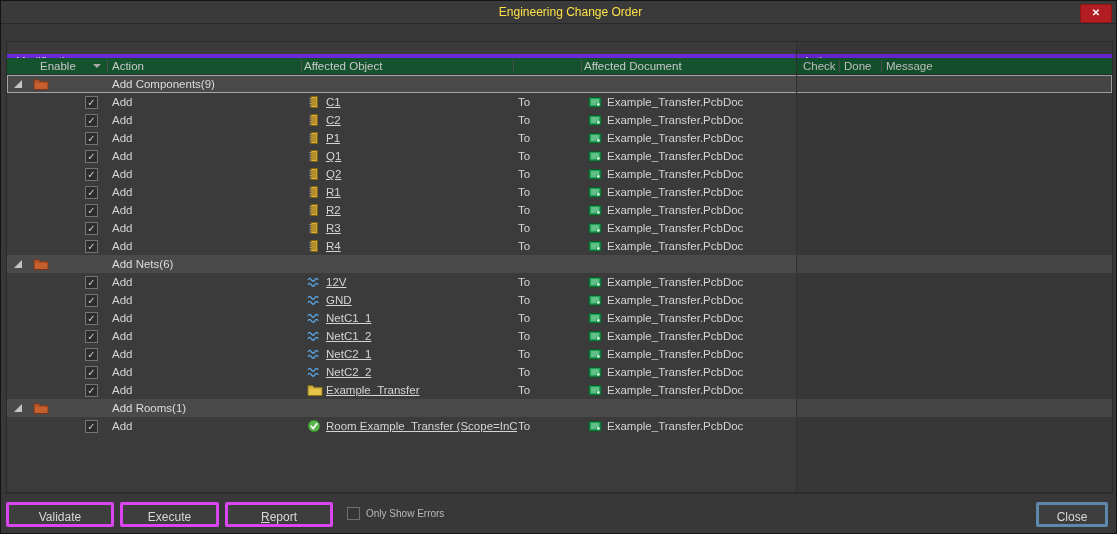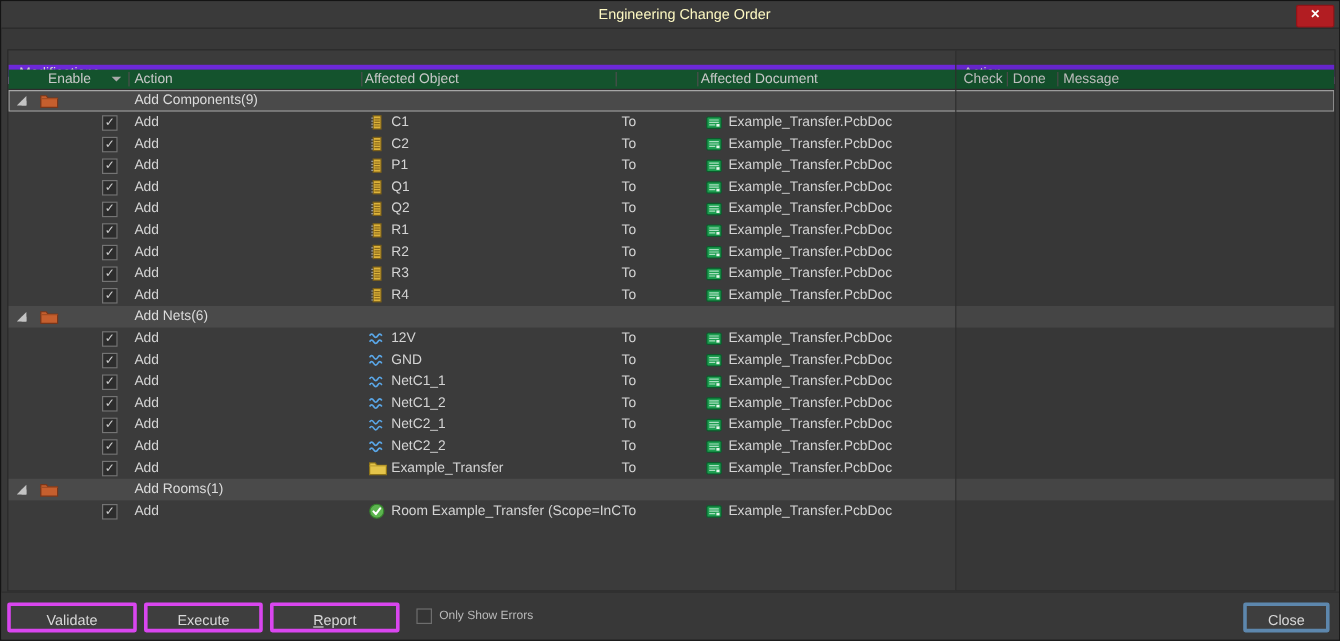--- a/index.html
+++ b/index.html
@@ -1,21 +1,21 @@
 <!DOCTYPE html>
 <html><head>
 <meta charset="utf-8">
 <style>
   html,body{margin:0;padding:0;background:#1a1a1a;}
   .dialog{position:relative;width:1117px;height:534px;box-sizing:border-box;
     background:#383838;border:1px solid #141414;overflow:hidden;
     font-family:"Liberation Sans",sans-serif;color:#d4d4d4;-webkit-font-smoothing:antialiased;}
   
   .titlebar{position:absolute;left:0;top:0;right:0;height:22px;background:#3a3a3a;border-bottom:1px solid #2a2a2a;}
-  .title{position:absolute;left:0;right:0;top:0;line-height:22px;text-align:center;font-size:12px;color:#fef9c3;margin-left:24px;}
+  .title{position:absolute;left:0;right:0;top:0;line-height:22px;text-align:center;font-size:12px;color:#fde047;margin-left:24px;}
   .closebtn{position:absolute;right:4px;top:3px;width:30px;height:17px;background:#b21d22;border:1px solid #8f1418;
     border-radius:2px;color:#fff;font-size:10px;font-weight:bold;line-height:15px;text-align:center;cursor:default;}
   
   .table{position:absolute;left:5px;top:40px;width:1107px;height:452px;box-sizing:border-box;
     background:#3b3b3b;border:1px solid #2a2a2a;overflow:hidden;}
   .band{position:absolute;left:0;top:12px;right:0;height:16px;background:#6d28d9;border-bottom:6px solid #f9a8d4;box-sizing:border-box;}
   .band .lbl{position:absolute;top:0;line-height:15px;font-size:11.5px;color:#d2d2d2;white-space:nowrap;}
   .colheader{position:absolute;left:0;top:16px;right:0;height:17px;background:#14532d;border-bottom:1px solid #2d2d2d;box-sizing:border-box;}
   .hcell{position:absolute;top:0;line-height:16px;font-size:11.5px;color:#c9c9c9;white-space:nowrap;}
   .hsep{position:absolute;top:2px;bottom:2px;width:1px;background:#4f4f4f;}
@@ -26,21 +26,21 @@
   .trow.group.selected{box-shadow:inset 0 0 0 1px #a6a6a6;}
   .expander{position:absolute;left:7px;top:5px;width:0;height:0;border:4px solid transparent;
     border-right-color:#c4c4c4;border-bottom-color:#c4c4c4;}
   .gicon{position:absolute;left:26px;top:2px;width:16px;height:14px;}
   .glabel{position:absolute;left:105px;top:0;line-height:18px;color:#dcdcdc;white-space:nowrap;}
   .cb{position:absolute;left:78px;top:3px;width:11px;height:11px;background:#2d2d2d;border:1px solid #747474;
     font-size:10px;line-height:11px;text-align:center;color:#cccccc;}
   .cell{position:absolute;top:0;line-height:18px;white-space:nowrap;color:#d4d4d4;}
   .cell.action{left:105px;}
   .oicon{position:absolute;left:300px;top:2px;width:14px;height:14px;}
-  .cell.object{left:319px;width:191px;overflow:hidden;}
+  .cell.object{left:319px;width:191px;overflow:hidden;text-decoration:underline;}
   .cell.to{left:511px;}
   .dicon{position:absolute;left:581px;top:2px;width:14px;height:14px;}
   .cell.doc{left:600px;}
   .vdivider{position:absolute;left:789px;top:0;bottom:0;width:1px;background:#2f2f2f;}
   .statusshade{position:absolute;left:790px;right:0;top:0;bottom:0;background:rgba(0,0,0,0.06);pointer-events:none;}
   
   .footer{position:absolute;left:0;right:0;top:492px;bottom:0;background:#383838;border-top:1px solid #2f2f2f;}
   .btn{position:absolute;top:8px;height:25px;box-sizing:border-box;background:#3e3e3e;border:3px solid #d946ef;
     border-radius:2px;color:#d8d8d8;font-size:12px;font-family:"Liberation Sans",sans-serif;text-align:center;line-height:22px;cursor:default;}
   .btn.validate{left:5px;width:108px;}

